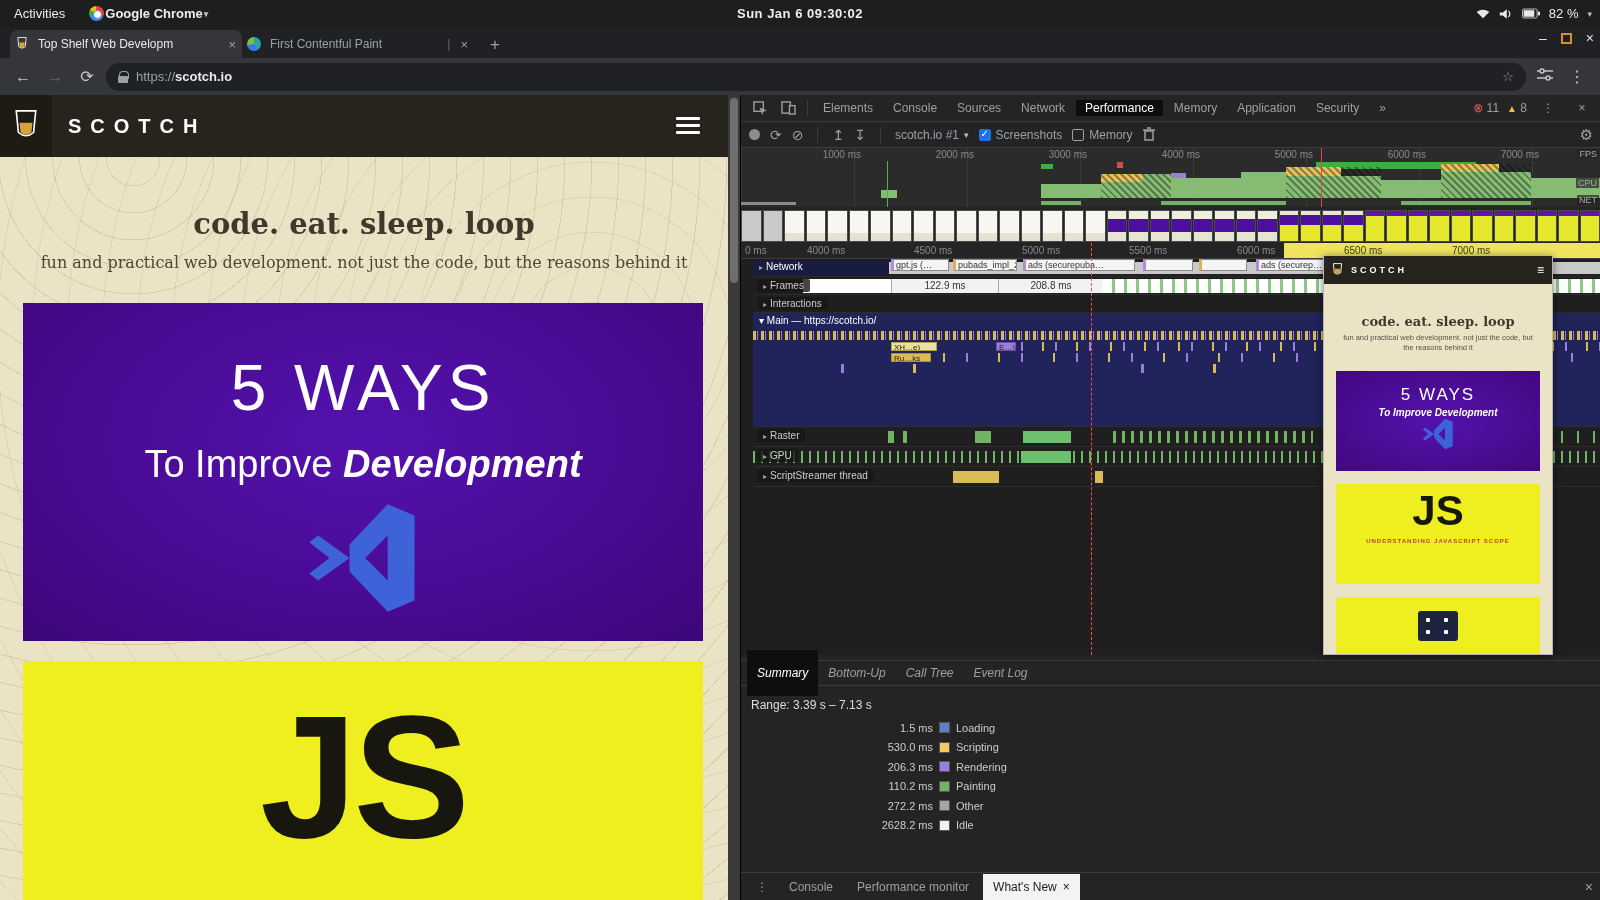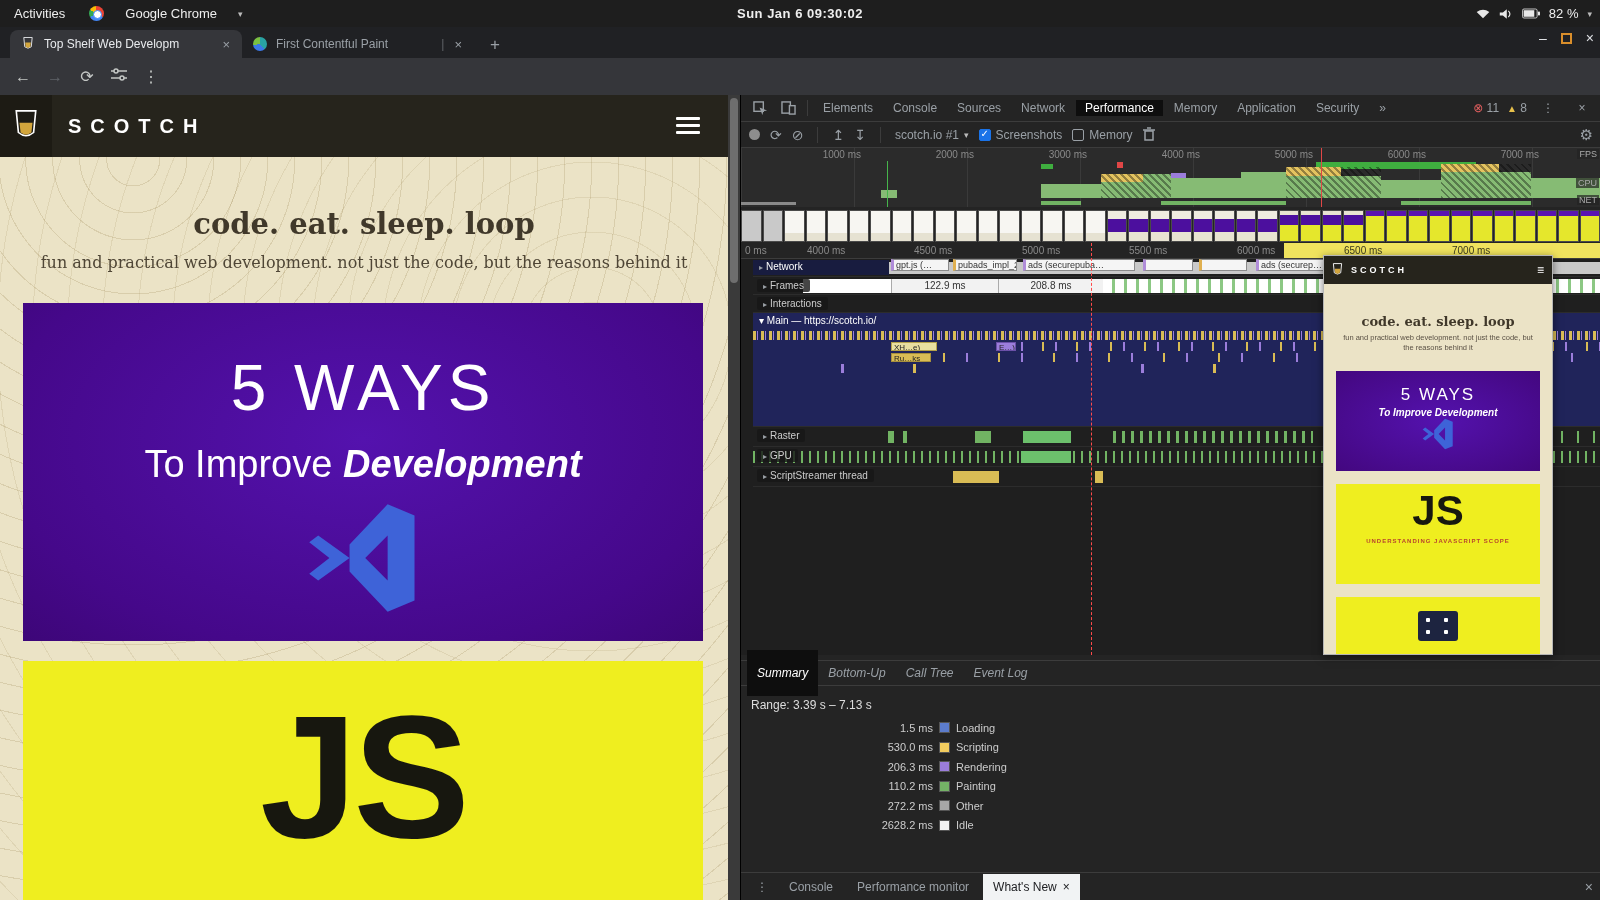--- a/index.html
+++ b/index.html
@@ -2,31 +2,31 @@
 <html><head>
 <meta charset="utf-8">
 <style>
   * { margin:0; padding:0; box-sizing:border-box; font-family:"Liberation Sans",sans-serif; }
   html,body { background:#111; }
   #screen { position:relative; width:1600px; height:900px; overflow:hidden; background:#242424; }
 
   
   #gnome-bar { position:absolute; left:0; top:0; width:1600px; height:27px; background:#1e1e1e; color:#eee; font-size:13px; display:flex; align-items:center; }
   #gb-activities { padding:0 14px; }
-  #gb-app { display:flex; align-items:center; gap:21px; padding:0 10px; }
+  #gb-app { display:flex; align-items:center; gap:1px; padding:0 10px;font-weight:bold; }
   .chrome-ball { width:15px; height:15px; border-radius:50%; background:conic-gradient(#ea4335 0 120deg,#4285f4 120deg 240deg,#34a853 240deg 300deg,#fbbc05 300deg); position:relative; display:inline-block; }
   .chrome-ball::after { content:""; position:absolute; left:4px; top:4px; width:7px; height:7px; border-radius:50%; background:#fff; border:1px solid #4285f4; }
   .caret { font-size:9px; color:#bbb; }
   #gb-clock { position:absolute; left:50%; transform:translateX(-50%); font-weight:bold; letter-spacing:.5px; }
   #gb-status { position:absolute; right:8px; display:flex; align-items:center; gap:9px; }
   #gb-status svg { display:block; }
 
   
   #tabstrip { position:absolute; left:0; top:27px; width:1600px; height:31px; background:#202124; display:flex; align-items:flex-end; }
-  .tab { height:28px; display:flex; align-items:center; gap:8px; padding:0 10px; font-size:12px; color:#9aa0a6; width:232px; }
+  .tab { height:28px; display:flex; align-items:center; gap:8px; padding:0 4px; font-size:12px; color:#9aa0a6; width:232px; }
   .tab.active { background:#35363a; color:#e8eaed; border-radius:8px 8px 0 0; margin-left:10px; }
   .tab-title { flex:1; white-space:nowrap; overflow:hidden; }
   .tab-close { color:#9aa0a6; font-size:13px; padding:0 2px; }
   .tab-divider { color:#5f6368; }
   .favicon { width:16px; height:16px; display:inline-flex; align-items:center; justify-content:center; }
   .fav-circle { width:14px; height:14px; border-radius:50%; background:conic-gradient(#29a3a3 0 140deg,#3b78e7 140deg 260deg,#7ac043 260deg); }
   #new-tab { width:26px; height:26px; color:#9aa0a6; font-size:17px; display:flex; align-items:center; justify-content:center; margin-left:8px; }
   #win-controls { position:absolute; right:6px; top:3px; display:flex; gap:14px; align-items:center; color:#dfe1e5; font-size:14px; }
   #win-controls .maxi { width:11px; height:11px; border:2px solid #d98e2b; display:inline-block; }
 
@@ -233,20 +233,26 @@
       <span>–</span>
       <span class="maxi"></span>
       <span>×</span>
     </div>
   </div>
 
   <div id="addrbar">
     <span class="nav-ic">←</span>
     <span class="nav-ic dim">→</span>
     <span class="nav-ic">⟳</span>
+    <div id="omnibox">
+      <span class="lock"></span>
+      <span><span>https://</span><span class="host">scotch.io</span></span>
+      <span class="spacer"></span>
+      <span>☆</span>
+    </div>
     <span class="nav-ic">
       <svg width="16" height="14" viewBox="0 0 16 14">
           <g stroke="#c4c7c5" stroke-width="1.5">
             <line x1="0" y1="3" x2="16" y2="3"></line>
             <line x1="0" y1="10" x2="16" y2="10"></line>
             <circle cx="5" cy="3" r="2" fill="#35363a"></circle>
             <circle cx="11" cy="10" r="2" fill="#35363a"></circle>
           </g>
         </svg>
     </span>

